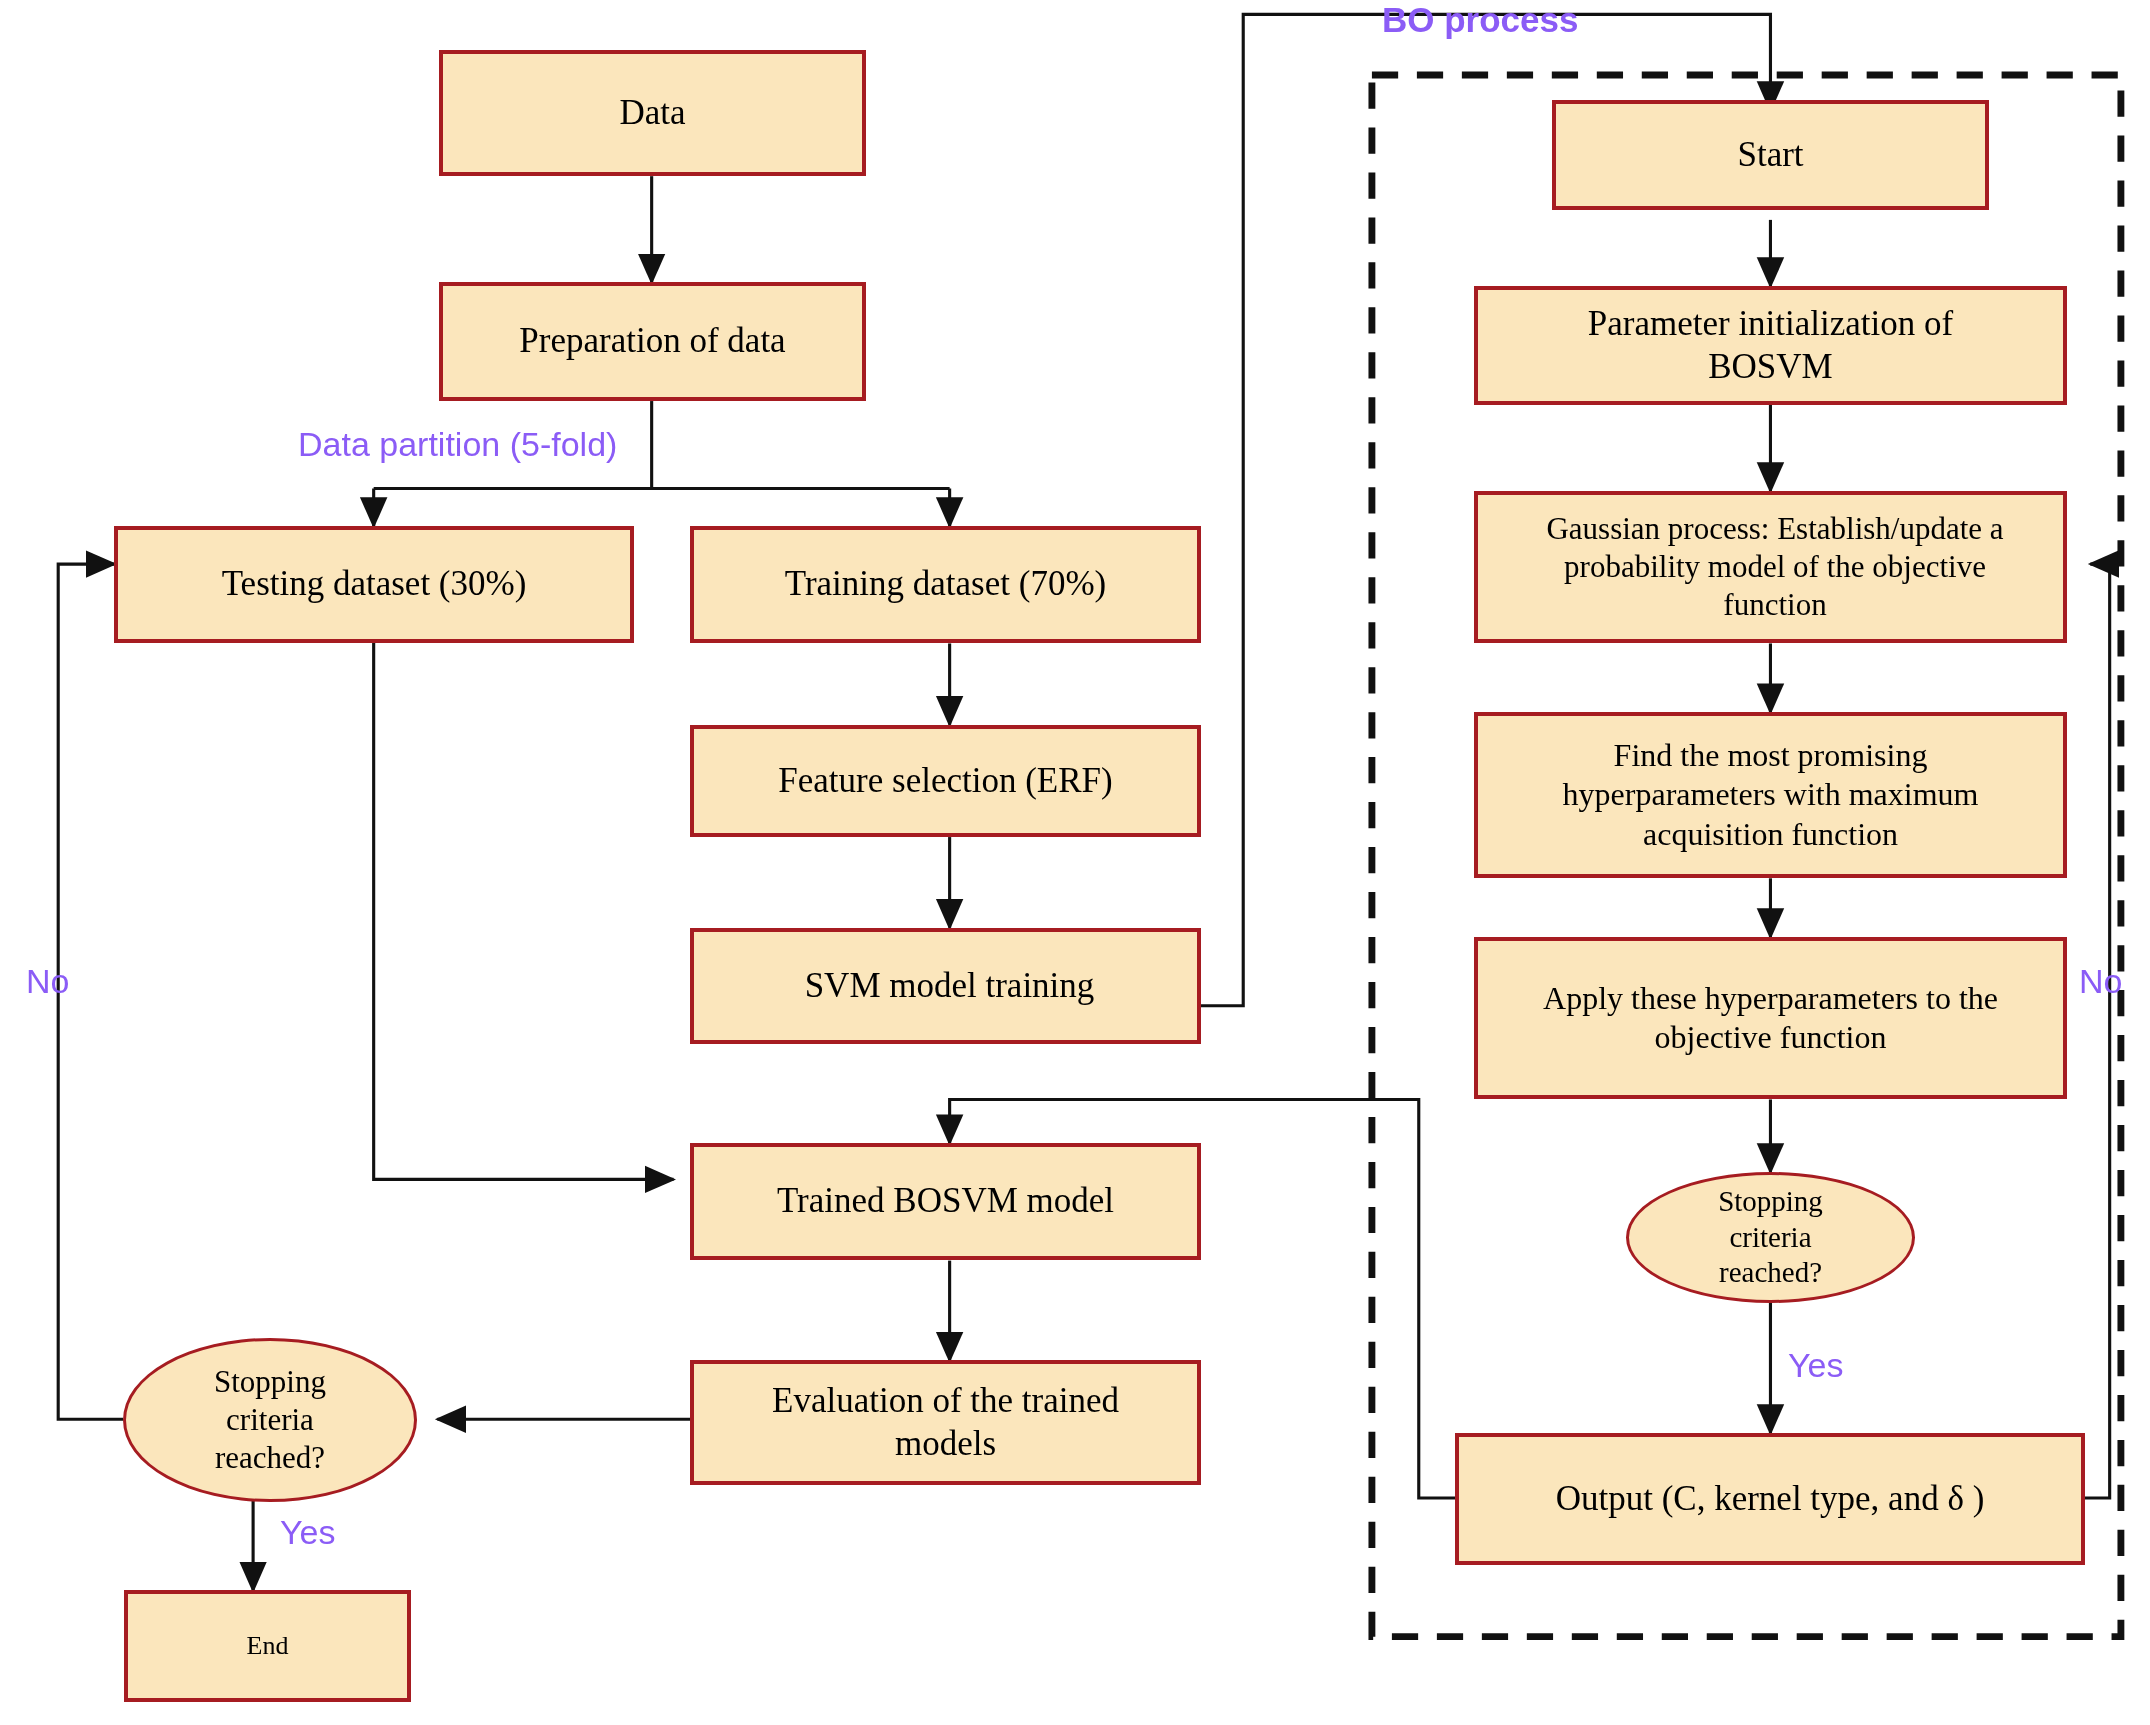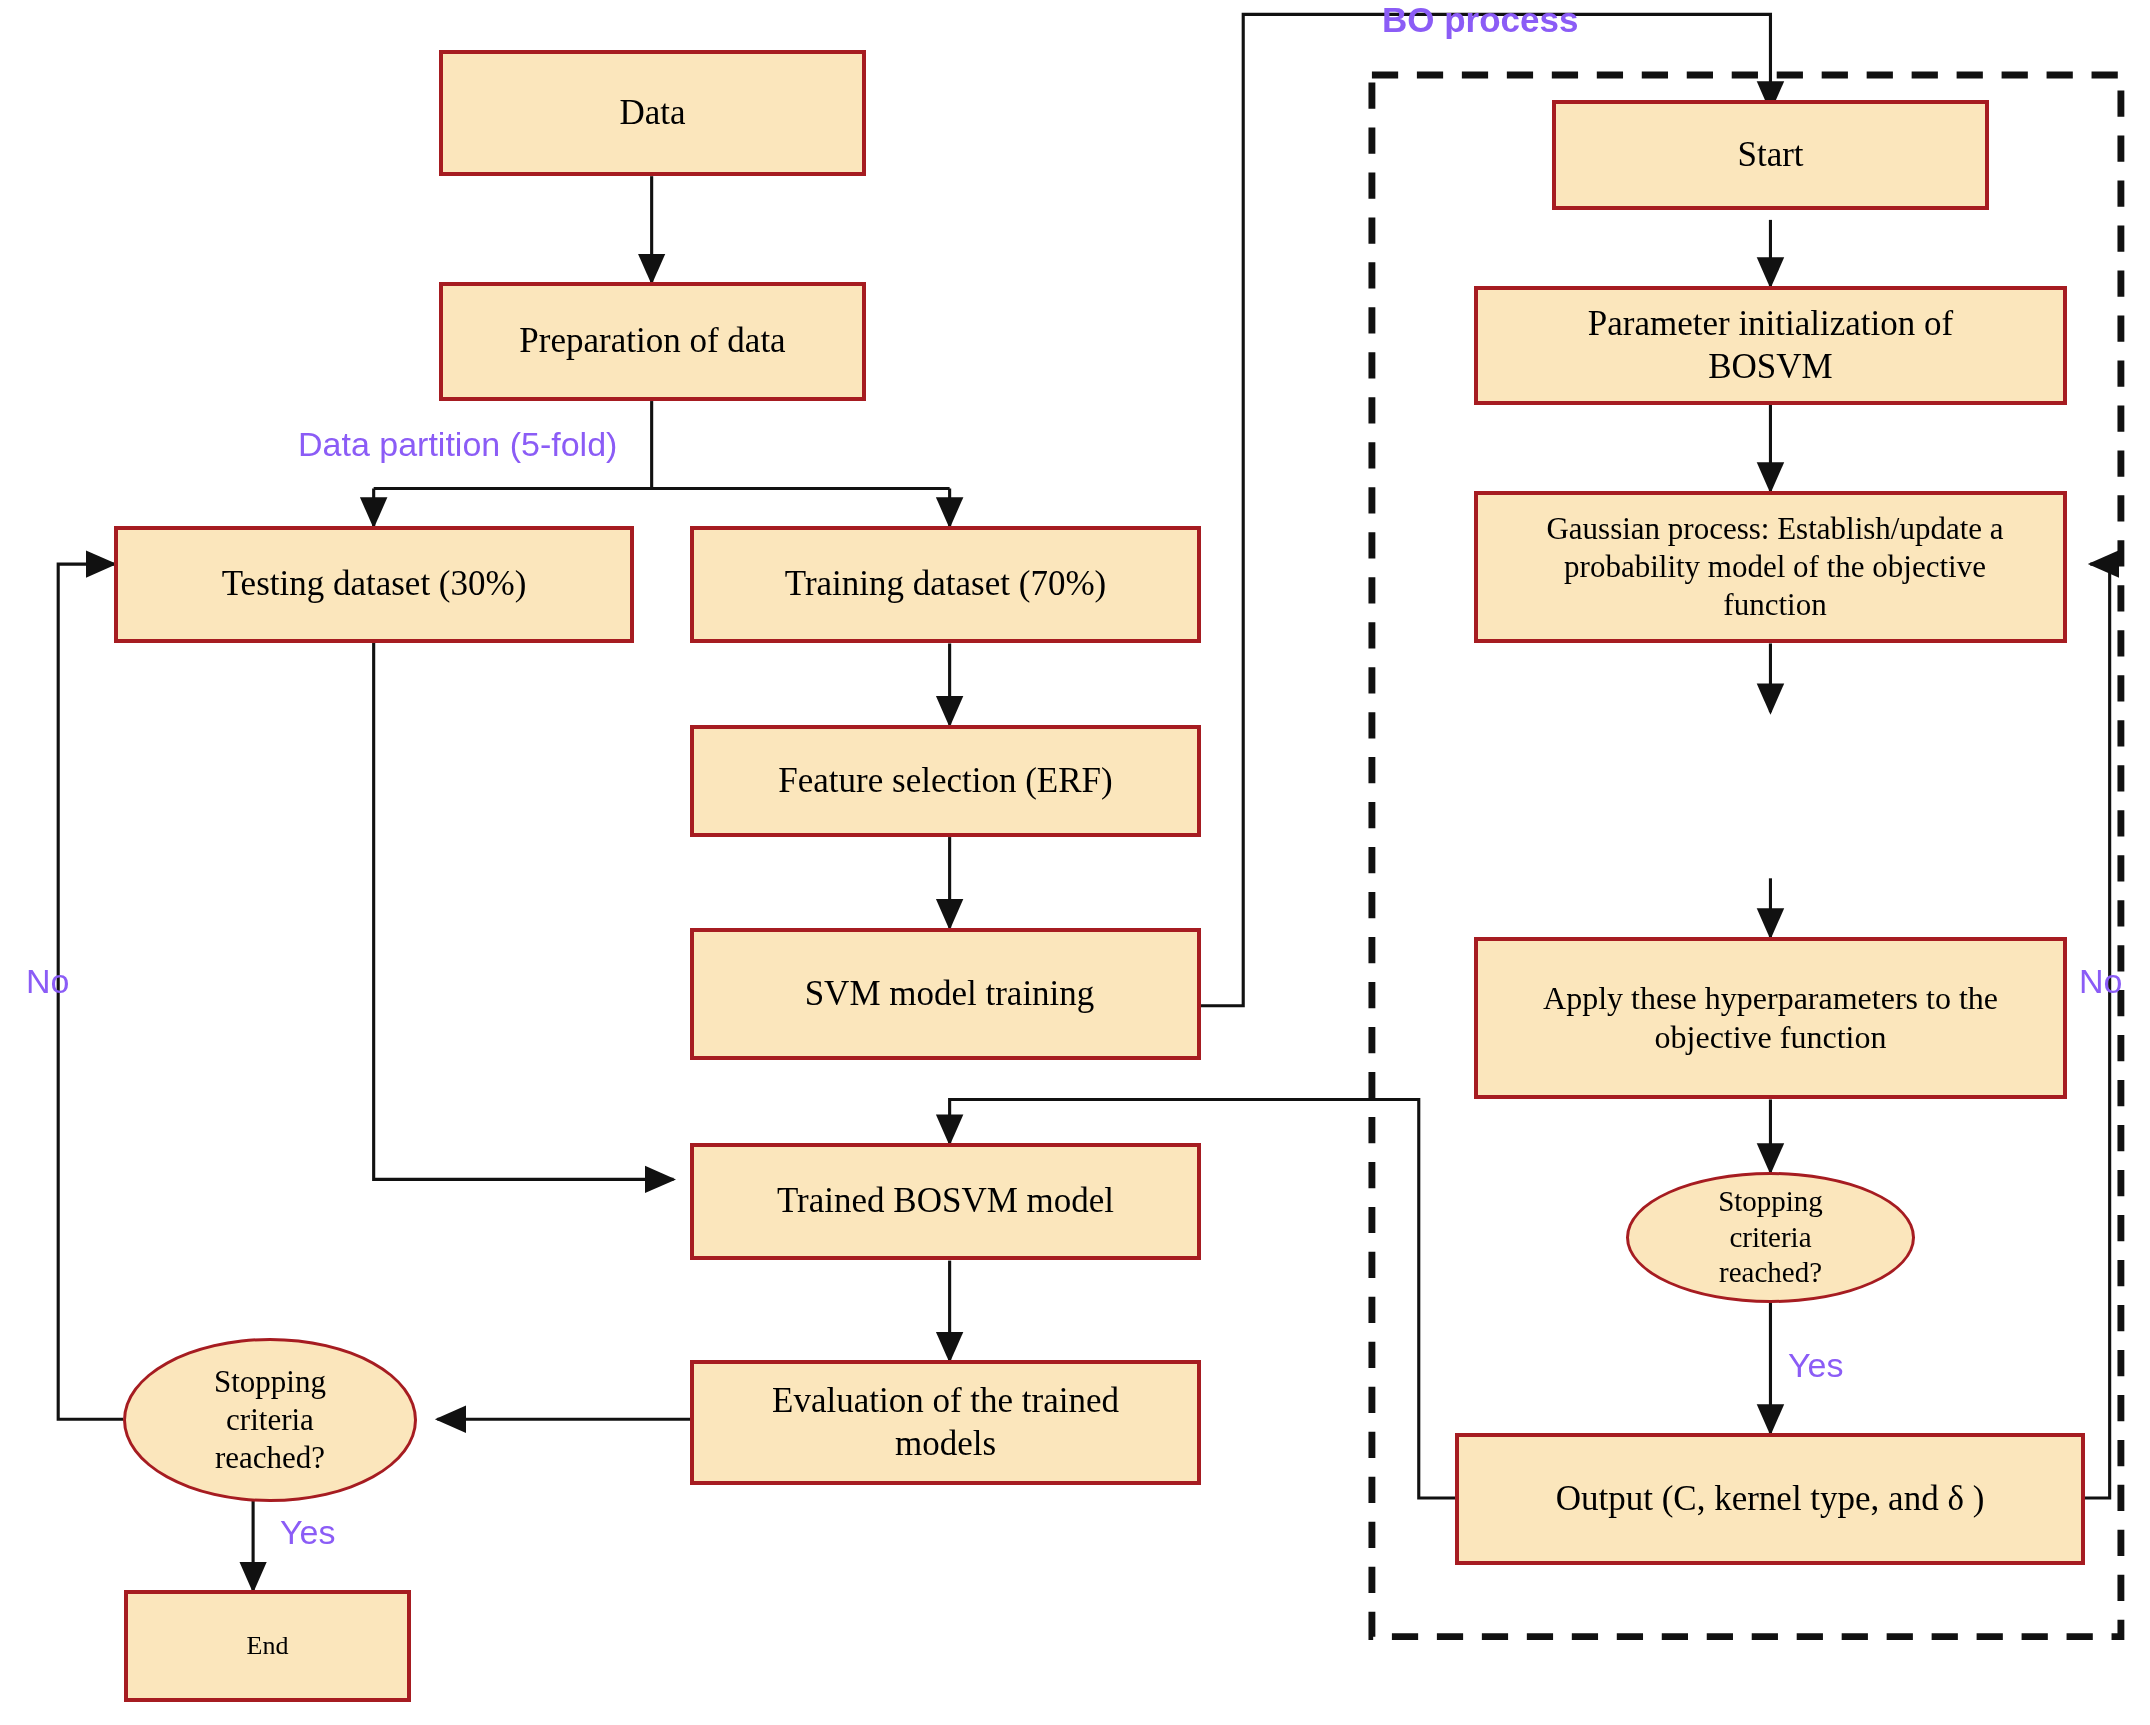--- a/index.html
+++ b/index.html
@@ -67,21 +67,21 @@
   <div class="node" style="left:439px;top:50px;width:427px;height:126px;font-size:35px;">Data</div>
 
   <div class="node" style="left:439px;top:282px;width:427px;height:119px;font-size:35px;">Preparation of data</div>
 
   <div class="node" style="left:114px;top:526px;width:520px;height:117px;font-size:35px;">Testing dataset (30%)</div>
 
   <div class="node" style="left:690px;top:526px;width:511px;height:117px;font-size:35px;">Training dataset (70%)</div>
 
   <div class="node" style="left:690px;top:725px;width:511px;height:112px;font-size:35px;">Feature selection (ERF)</div>
 
-  <div class="node" style="left:690px;top:928px;width:511px;height:132px;font-size:35px;padding-left:8px;">SVM model training</div>
+  <div class="node" style="left:690px;top:928px;width:511px;height:116px;font-size:35px;padding-left:8px;">SVM model training</div>
 
   <div class="node" style="left:690px;top:1143px;width:511px;height:117px;font-size:35px;">Trained BOSVM model</div>
 
   <div class="node" style="left:690px;top:1360px;width:511px;height:125px;font-size:35px;flex-direction:column;">
     <span>Evaluation of the trained</span>
     <span>models</span>
   </div>
 
   <div class="node ellipse" style="left:123px;top:1338px;width:294px;height:164px;font-size:31px;flex-direction:column;">
     <span>Stopping</span>
@@ -97,20 +97,25 @@
     <span>Parameter initialization of</span>
     <span>BOSVM</span>
   </div>
 
   <div class="node" style="left:1474px;top:491px;width:593px;height:152px;font-size:31px;flex-direction:column;padding-left:9px;">
     <span>Gaussian process: Establish/update a</span>
     <span>probability model of the objective</span>
     <span>function</span>
   </div>
 
+  <div class="node" style="left:1474px;top:712px;width:593px;height:166px;font-size:32px;flex-direction:column;">
+    <span>Find the most promising</span>
+    <span>hyperparameters with maximum</span>
+    <span>acquisition function</span>
+  </div>
 
   <div class="node" style="left:1474px;top:937px;width:593px;height:162px;font-size:32px;flex-direction:column;">
     <span>Apply these hyperparameters to the</span>
     <span>objective function</span>
   </div>
 
   <div class="node ellipse" style="left:1626px;top:1172px;width:289px;height:131px;font-size:29px;flex-direction:column;">
     <span>Stopping</span>
     <span>criteria</span>
     <span>reached?</span>

